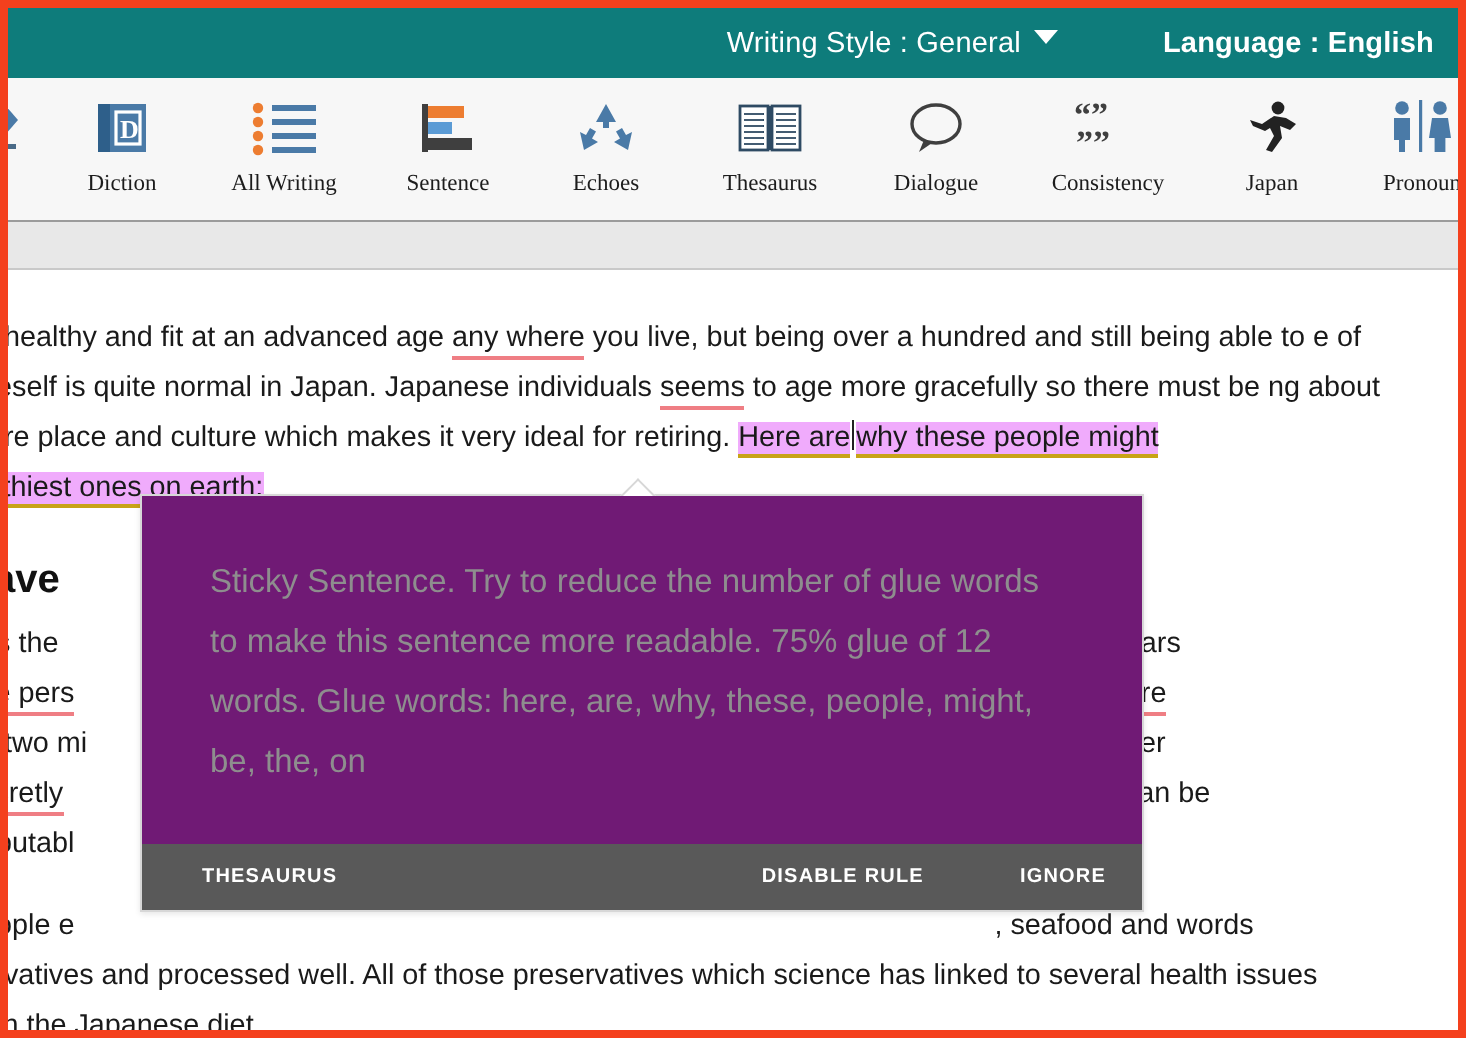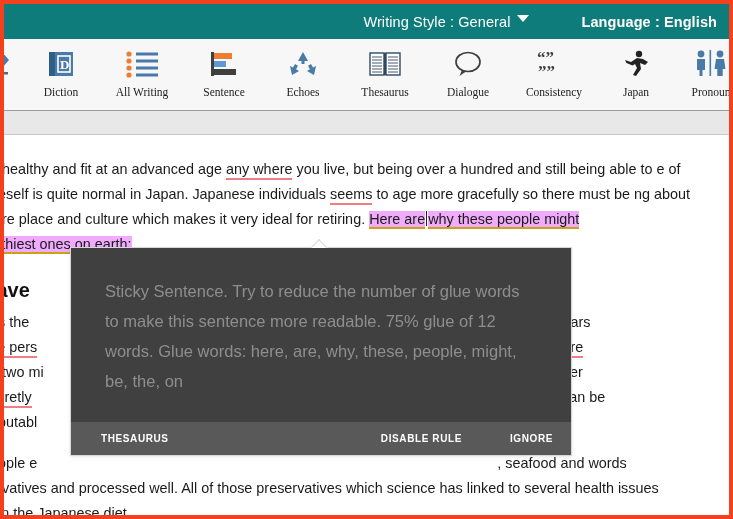--- a/index.html
+++ b/index.html
@@ -126,21 +126,21 @@
     background: #222;
     vertical-align: -2px;
     margin: 0 1px;
   }
 
   
   .popup {
     position: absolute;
     left: 66px; top: 243px;
     width: 502px;
-    background: #404040;
+    background: #701a75;
     border: 1px solid #d7d7d7;
     box-shadow: 0 1px 3px rgba(0,0,0,.10);
     z-index: 40;
   }
   .popup-caret {
     position: absolute;
     left: 239px; top: -9px;
     width: 18px; height: 9px;
     overflow: hidden;
   }

